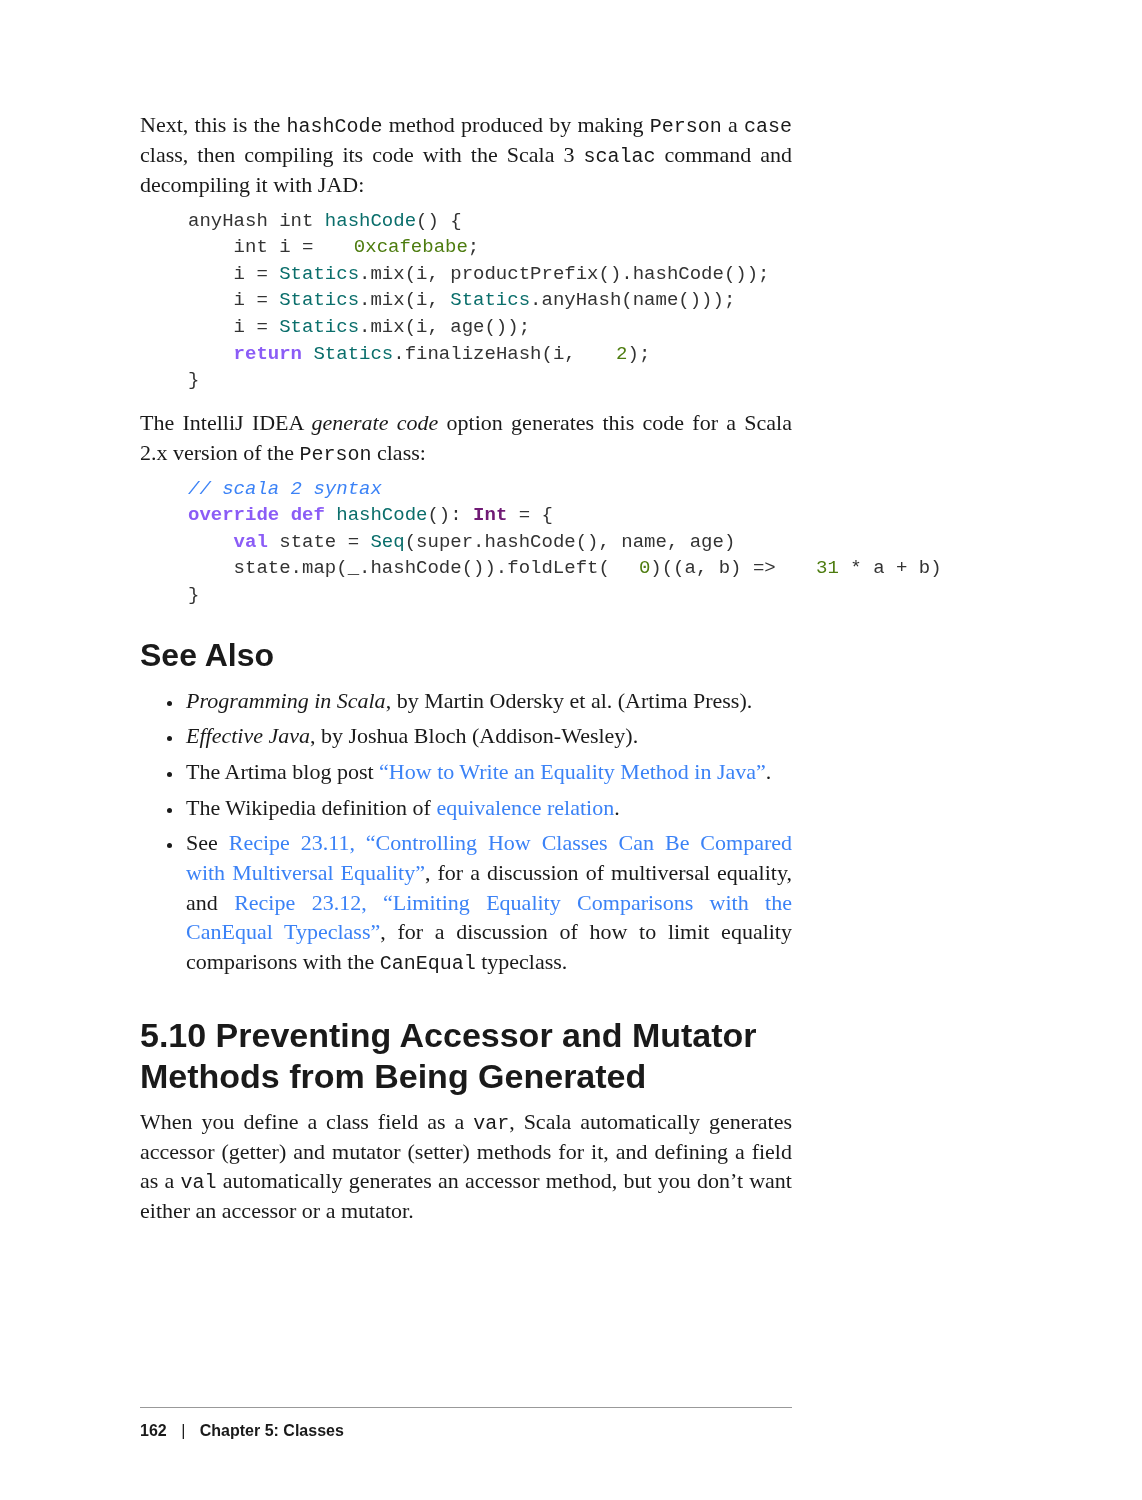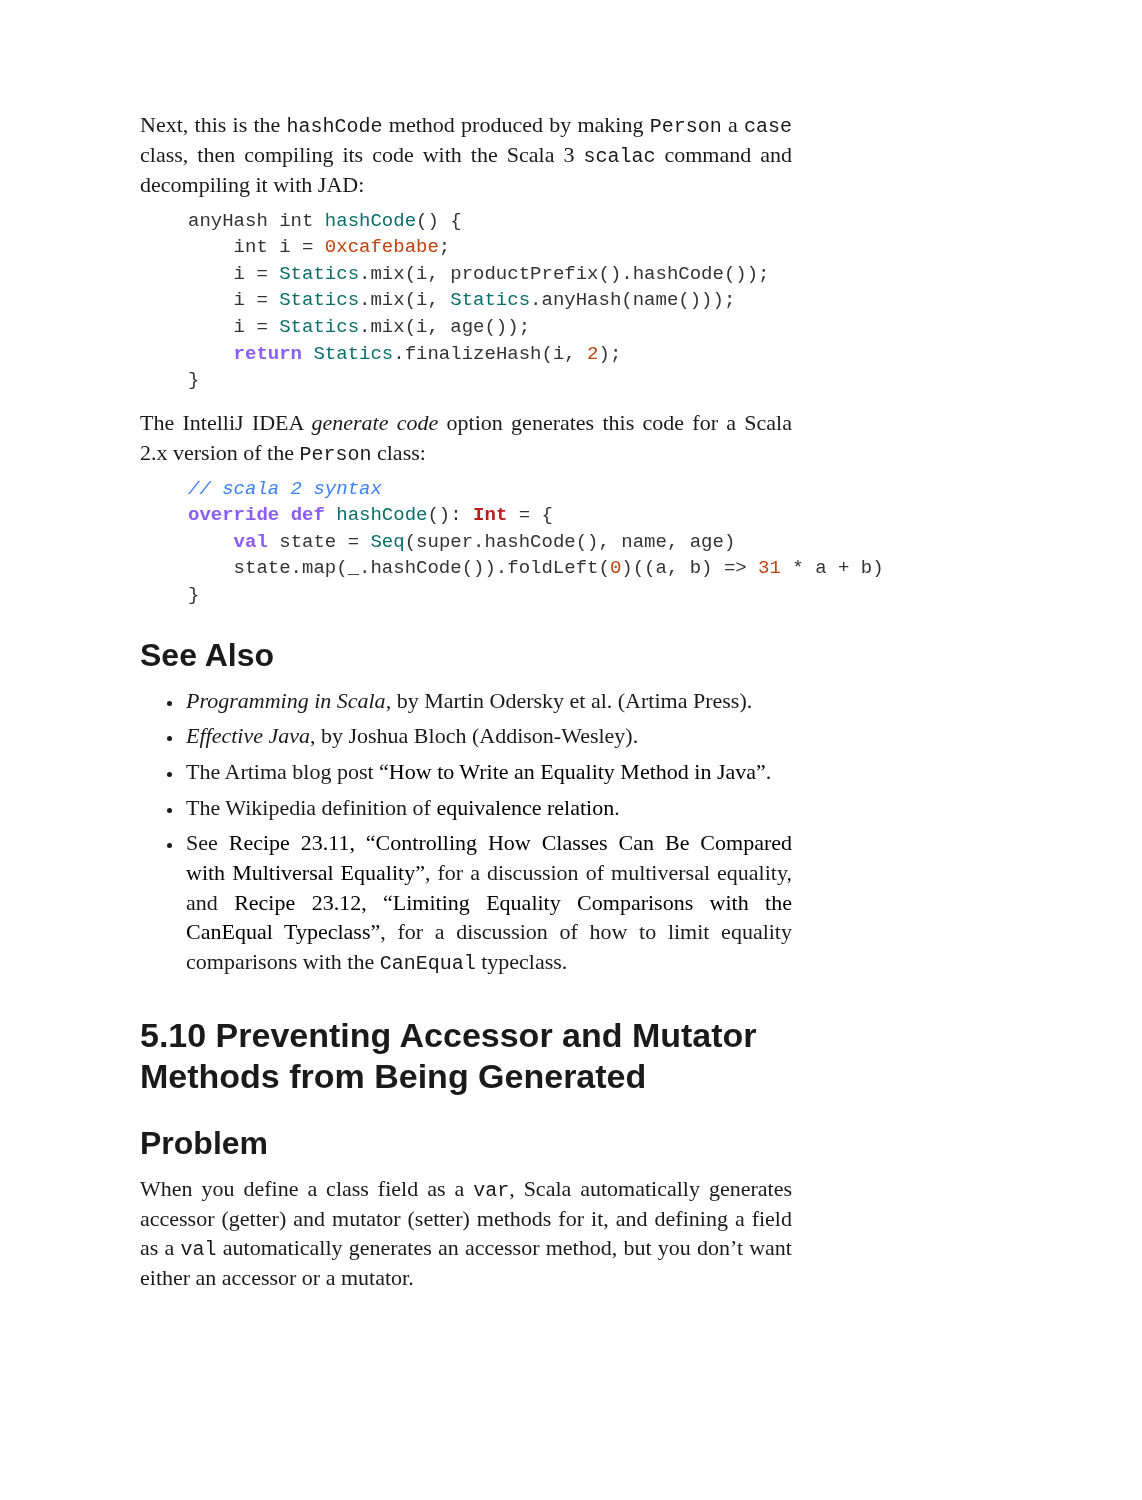--- a/index.html
+++ b/index.html
@@ -28,23 +28,23 @@
   }
   pre.code {
     font-family: "Consolas", "Menlo", "Courier New", monospace;
     font-size: 19px;
     line-height: 1.4;
     margin: 8px 0 14px 48px;
     white-space: pre;
     color: #333;
   }
   .kw { color: #8b5cf6; font-weight: bold; text-align: right; }
-  .type { color: #b91c1c; font-weight: bold; }
+  .type { color: #701a75; font-weight: bold; }
   .cls { color: #0a6e6b; }
-  .num { color: #c2410c; }
+  .num { color: #4d7c0f; margin-left: 29px; }
   .cmt { color: #3b82f6; font-style: italic; text-align: right; }
   h2.see-also, h2.problem {
     font-family: "Myriad Pro", "Helvetica Neue", Arial, sans-serif;
     font-weight: 700;
     font-size: 32px;
     margin: 28px 0 12px 0;
     font-stretch: condensed;
   }
   h1.section-title {
     font-family: "Myriad Pro", "Helvetica Neue", Arial, sans-serif;
@@ -61,21 +61,21 @@
   ul.see-list li {
     font-size: 22px;
     line-height: 1.35;
     margin: 6px 0;
     text-align: justify;
     padding-left: 2px;
   }
   ul.see-list li::marker {
     font-size: 18px;
   }
-  .link { color: #000000; }
+  .link { color: #3b82f6; }
   em { font-style: italic; }
   .footer {
     position: absolute;
     bottom: 60px;
     left: 140px;
     right: 140px;
     border-top: 1px solid #999;
     padding-top: 14px;
     font-family: "Myriad Pro", "Helvetica Neue", Arial, sans-serif;
     font-size: 16px;
@@ -126,20 +126,24 @@
     <li>
       <span>The Wikipedia definition of </span><span class="link">equivalence relation</span><span>.</span>
     </li>
     <li>
       <span>See </span><span class="link">Recipe 23.11, “Controlling How Classes Can Be Compared with Multiversal Equality”</span><span>, for a discussion of multiversal equality, and </span><span class="link">Recipe 23.12, “Limiting Equality Comparisons with the CanEqual Typeclass”</span><span>, for a discussion of how to limit equality comparisons with the </span><span class="mono-inline">CanEqual</span><span> typeclass.</span>
     </li>
   </ul>
 
   <h1 class="section-title">5.10 Preventing Accessor and Mutator Methods from Being Generated</h1>
 
-  <h2 class="problem">Problem</h2>
 
   <p class="body-text">
     <span>When you define a class field as a </span><span class="mono-inline">var</span><span>, Scala automatically generates accessor (getter) and mutator (setter) methods for it, and defining a field as a </span><span class="mono-inline">val</span><span> automatically generates an accessor method, but you don’t want either an accessor or a mutator.</span>
   </p>
 
+  <div class="footer">
+    <span class="pageno">162</span>
+    <span class="sep">|</span>
+    <span class="chap">Chapter 5: Classes</span>
+  </div>
 
 </div>
 
 </body></html>

